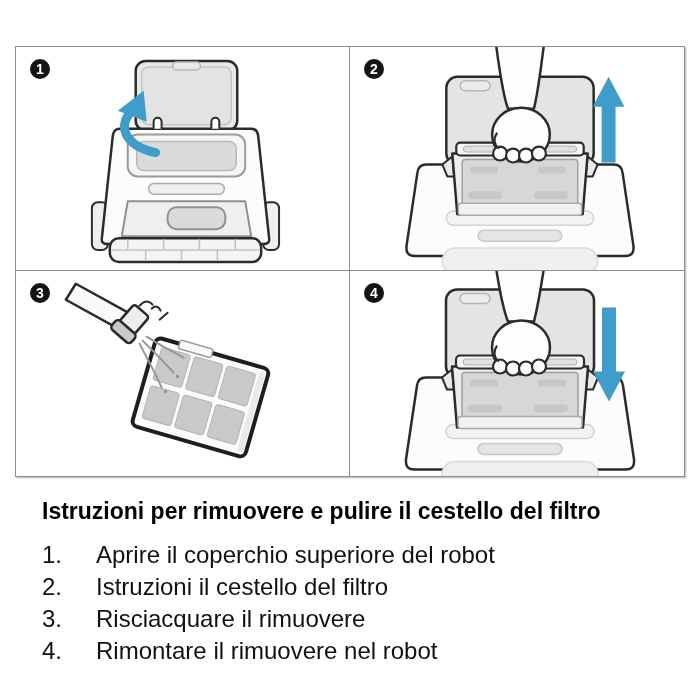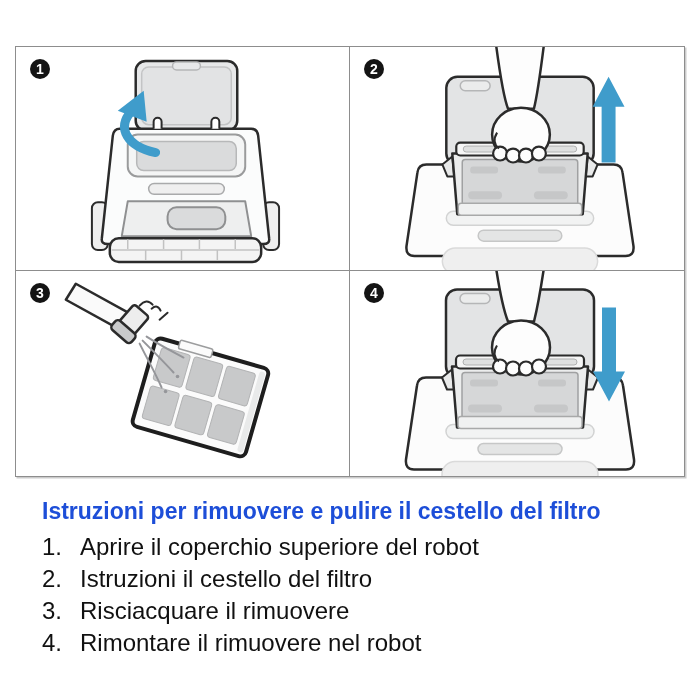--- a/index.html
+++ b/index.html
@@ -20,27 +20,27 @@
   .cell.bb{border-bottom:1px solid #8d8d8d;}
   .cell svg{position:absolute;inset:0;width:100%;height:100%;}
   .badge{
     position:absolute;top:12px;left:14px;width:20px;height:20px;border-radius:50%;
     background:#141414;color:#ffffff;font-weight:bold;font-size:14px;line-height:20px;
     text-align:center;z-index:2;
   }
   
   .instructions{position:absolute;left:42px;top:497px;width:630px;}
   .instructions h1{
-    margin:0 0 6px 0;font-size:23px;line-height:28px;font-weight:bold;color:#1d4ed8;
+    margin:0 0 14px 0;font-size:23px;line-height:28px;font-weight:bold;color:#000000;
     white-space:nowrap;letter-spacing:0;
   }
   .steps{list-style:none;margin:0;padding:0;}
   .steps li{display:flex;font-size:24px;line-height:32px;color:#111111;}
   .steps .num{width:38px;flex:0 0 38px;}
-  .steps .txt{flex:1;}
+  .steps .txt{flex:1;margin-left:16px;}
 </style>
 </head>
 <body>
 
 <div id="stage">
 
   <div class="grid">
 
     <div class="cell br bb">
       <div class="badge">1</div>

